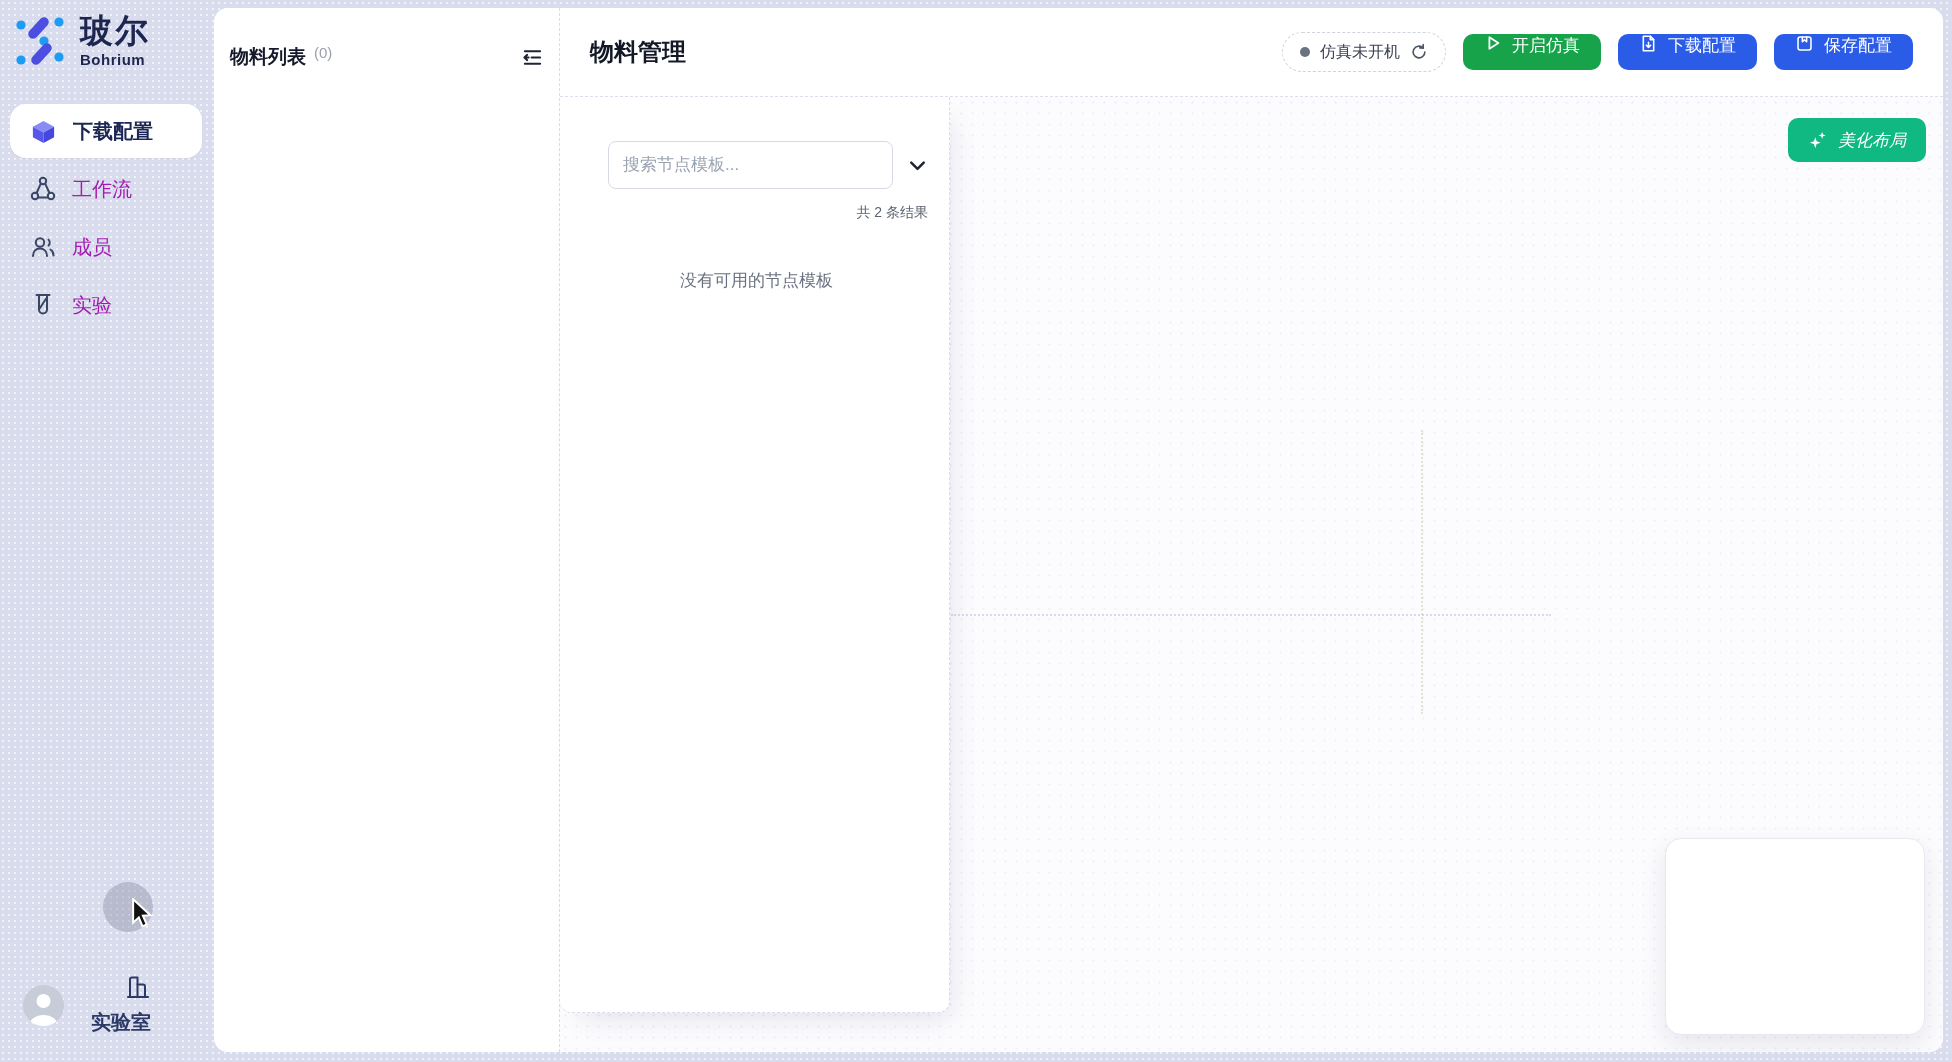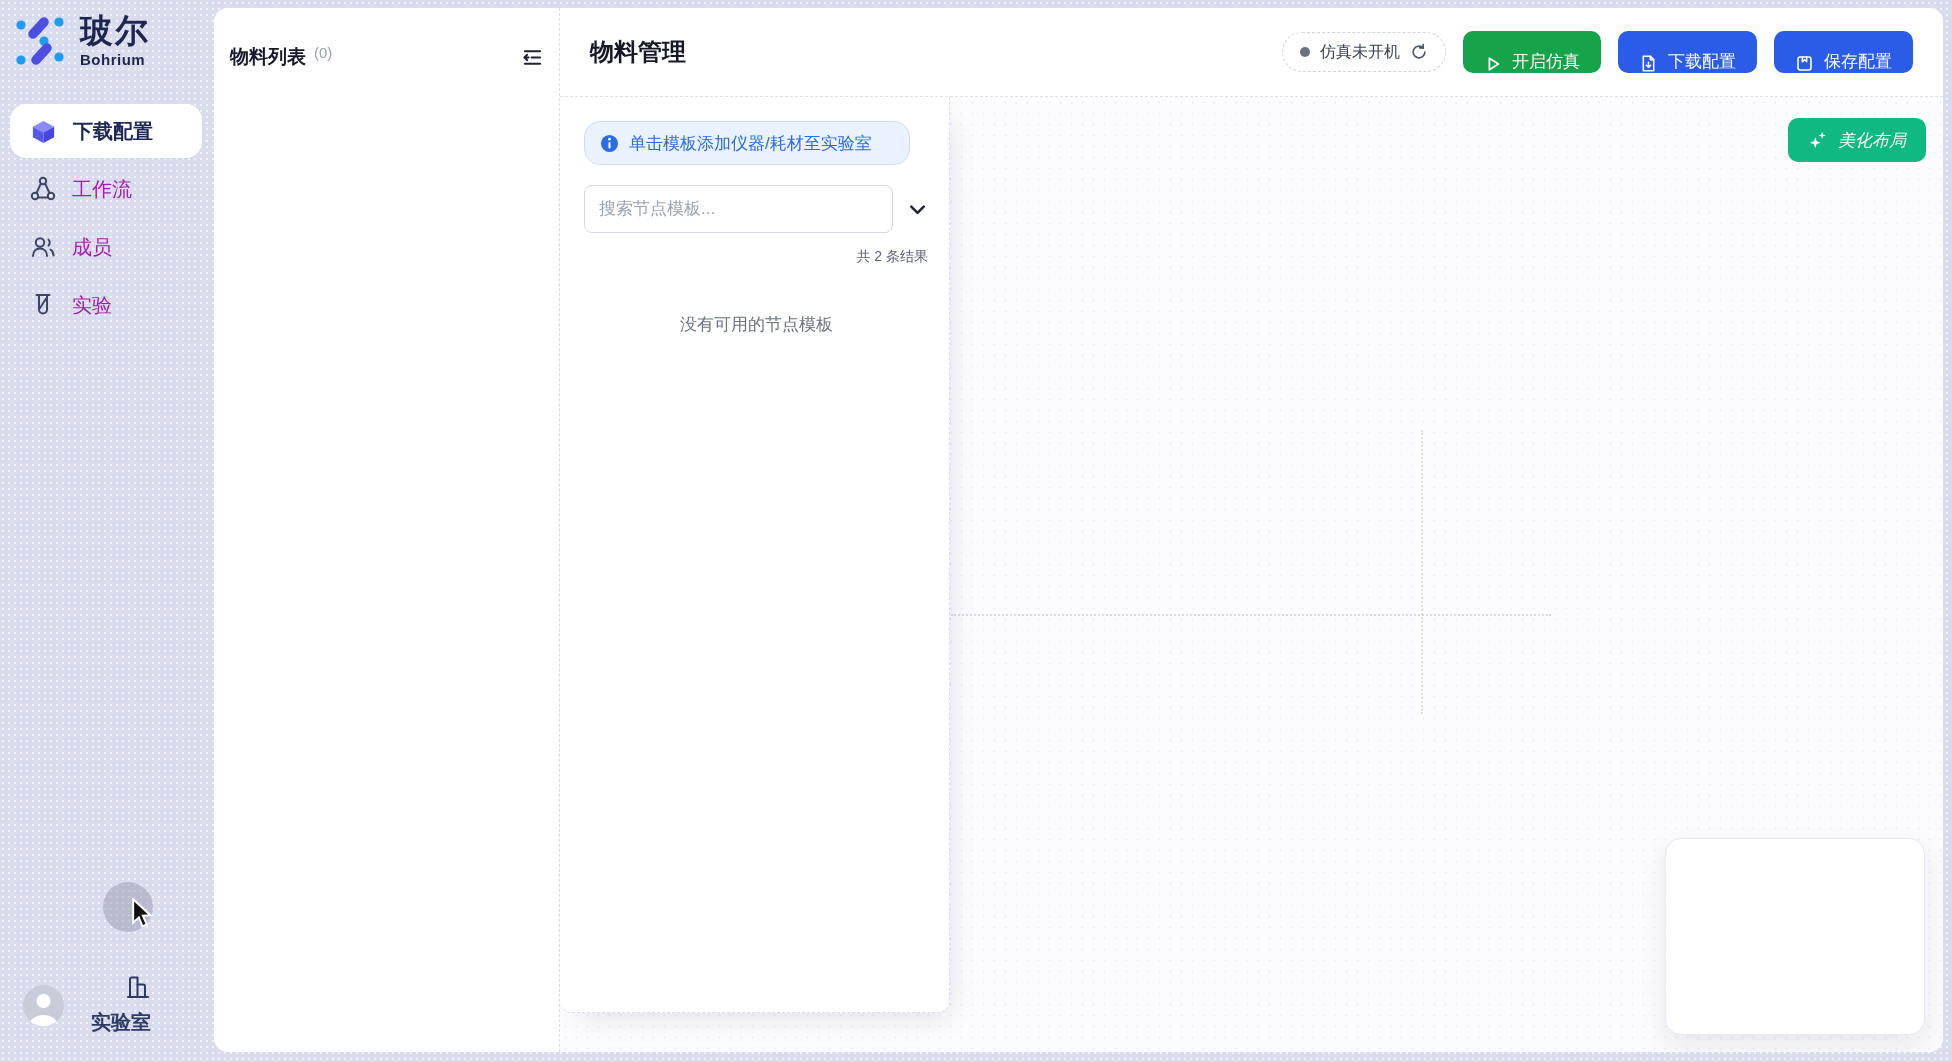--- a/index.html
+++ b/index.html
@@ -37,35 +37,35 @@
   .panel-count{ font-size:15px; color:#9aa1ad; margin-left:8px; }
   .collapse-btn{ margin-left:auto; width:26px; height:26px; display:flex; align-items:center; justify-content:center; cursor:pointer; background:none; border:none; }
   .main-col{ flex:1; display:flex; flex-direction:column; min-width:0; }
   .main-header{ height:89px; display:flex; align-items:center; padding:0 30px; border-bottom:1px dashed #dcdeeb; background:#fff; }
   .page-title{ font-size:24px; font-weight:700; color:#121826; }
   .header-actions{ margin-left:auto; display:flex; align-items:center; gap:17px; }
   .status-pill{ display:flex; align-items:center; gap:10px; height:40px; padding:0 17px;
     border:1px dashed #cfd3dc; border-radius:20px; background:#fff; font-size:16px; color:#3b4252; cursor:default; }
   .status-dot{ width:10px; height:10px; border-radius:50%; background:#6a7280; }
   .refresh-btn{ background:none; border:none; display:flex; cursor:pointer; padding:0; }
-  .btn{ height:42px; border:none; border-radius:10px; color:#fff; font-size:17px; font-weight:500;
-    display:flex; align-items:flex-end; gap:10px; padding:0 21px; cursor:pointer; font-family:inherit; }
+  .btn{ height:36px; border:none; border-radius:10px; color:#fff; font-size:17px; font-weight:500;
+    display:flex; align-items:flex-start; gap:10px; padding:0 21px; cursor:pointer; font-family:inherit; }
   .btn-green{ background:#17a34a; }
   .btn-blue{ background:#2a5ce8; }
   
   .canvas{ position:relative; flex:1; min-width:0;
     background-color:#fcfcfe;
     background-image:radial-gradient(rgba(99,102,160,.07) 1px, transparent 1.1px);
     background-size:11px 11px; }
   .template-card{ position:absolute; left:0; top:0; width:390px; height:916px; background:#fff;
     border:1px dashed #d9daee; border-left:none; border-top:none; border-radius:0 0 12px 12px;
     box-shadow:10px 14px 26px -12px rgba(90,90,140,.20); padding:24px 20px 0 24px; }
   .tip-banner{ width:326px; height:44px; display:flex; align-items:center; gap:10px; padding:0 15px;
     background:#e9f2fe; border:1px solid #c8ddfb; border-radius:16px; color:#2b6ce0; font-size:17px; }
-  .search-row{ margin-top:20px; display:flex; align-items:center; gap:13px; }
+  .search-row{ margin-top:20px; display:flex; align-items:center; gap:13px;margin-left:24px; }
   .search-input{ width:310px; height:48px; border:1px solid #d5d9e2; border-radius:8px; padding:0 14px;
     font-size:17px; color:#333a46; font-family:inherit; outline:none; background:#fff; }
   .search-input::placeholder{ color:#9aa3b2; }
   .chevron-btn{ background:none; border:none; display:flex; cursor:pointer; padding:0; }
   .result-count{ margin-top:15px; text-align:right; font-size:14px; color:#5b6270; padding-right:1px; }
   .empty-text{ margin-top:47px; text-align:center; font-size:17px; color:#6a7180; }
   .beautify-btn{ position:absolute; top:21px; right:17px; height:44px; display:flex; align-items:center; gap:10px;
     padding:0 20px; background:#10b981; border:none; border-radius:10px; color:#fff; font-size:17px; font-weight:500; cursor:pointer; font-family:inherit;font-style:italic; }
   .guide-h{ position:absolute; left:391px; top:517px; width:600px; height:0; border-top:2px dotted rgba(125,125,200,.28); }
   .guide-v{ position:absolute; left:861px; top:333px; width:0; height:284px; border-left:2px dotted rgba(165,165,120,.30); }
@@ -209,28 +209,20 @@
             <path d="M8.5 3.5 v5.5 l2.5 -2.2 2.5 2.2 V3.5"></path>
           </svg>
           <span>保存配置</span>
         </button>
       </div>
     </div>
 
     <div class="canvas">
 
       <div class="template-card">
-        <div class="tip-banner">
-          <svg width="19" height="19" viewBox="0 0 20 20">
-            <circle cx="10" cy="10" r="9" fill="#2b6ce0"></circle>
-            <rect x="8.9" y="8.3" width="2.2" height="7" rx="1.1" fill="#fff"></rect>
-            <circle cx="10" cy="5.4" r="1.4" fill="#fff"></circle>
-          </svg>
-          <span>单击模板添加仪器/耗材至实验室</span>
-        </div>
 
         <div class="search-row">
           <input class="search-input" type="text" placeholder="搜索节点模板..." style="">
           <button class="chevron-btn">
             <svg width="23" height="23" viewBox="0 0 24 24" fill="none" stroke="#1f2430" stroke-width="2.6" stroke-linecap="round" stroke-linejoin="round">
               <path d="M5.5 9 L12 15.5 L18.5 9"></path>
             </svg>
           </button>
         </div>
 

